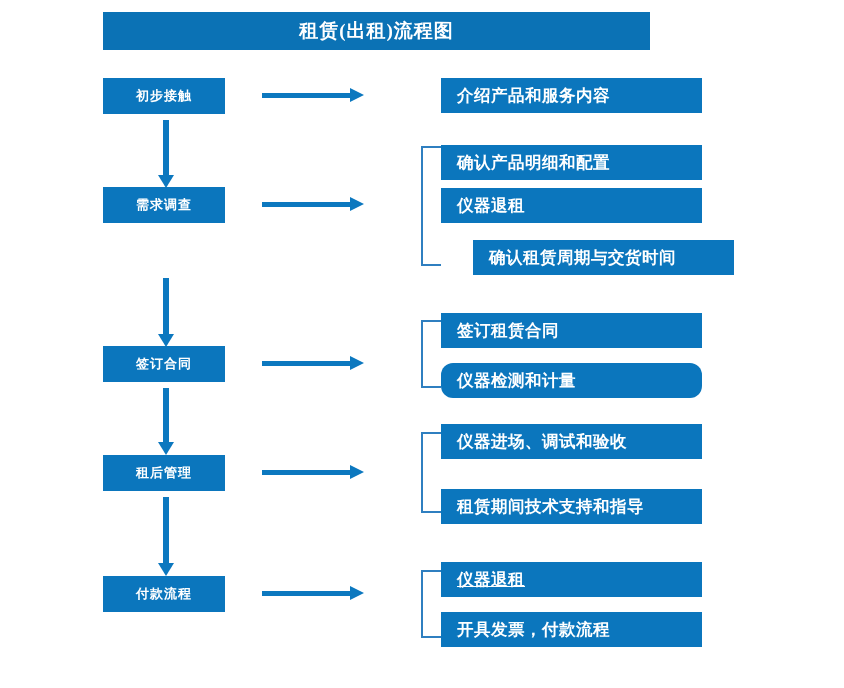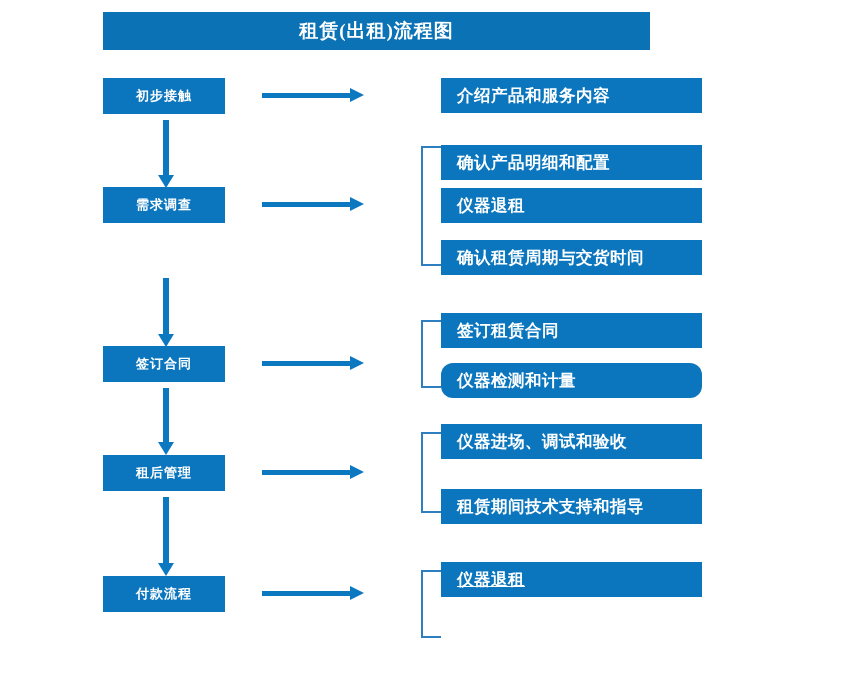--- a/index.html
+++ b/index.html
@@ -178,20 +178,21 @@
   </div>
 
   <div class="bracket" style="top:146px; height:120px;"></div>
   <div class="bracket" style="top:320px; height:68px;"></div>
   <div class="bracket" style="top:432px; height:81px;"></div>
   <div class="bracket" style="top:570px; height:68px;"></div>
 
   <div class="detail-box" style="top:78px;">介绍产品和服务内容</div>
   <div class="detail-box" style="top:145px;">确认产品明细和配置</div>
   <div class="detail-box" style="top:188px;">仪器退租</div>
-  <div class="detail-box" style="top:240px;">确认租赁周期与交货时间</div>
+  <div class="detail-box" style="top:240px;margin-left:32px;">确认租赁周期与交货时间</div>
   <div class="detail-box" style="top:313px;">签订租赁合同</div>
   <div class="detail-box" style="top:363px;border-radius:12px;">仪器检测和计量</div>
   <div class="detail-box" style="top:424px;">仪器进场、调试和验收</div>
   <div class="detail-box" style="top:489px;">租赁期间技术支持和指导</div>
   <div class="detail-box" style="top:562px;text-decoration:underline;">仪器退租</div>
+  <div class="detail-box" style="top:612px;">开具发票，付款流程</div>
 
 </div>
 
 </body></html>

